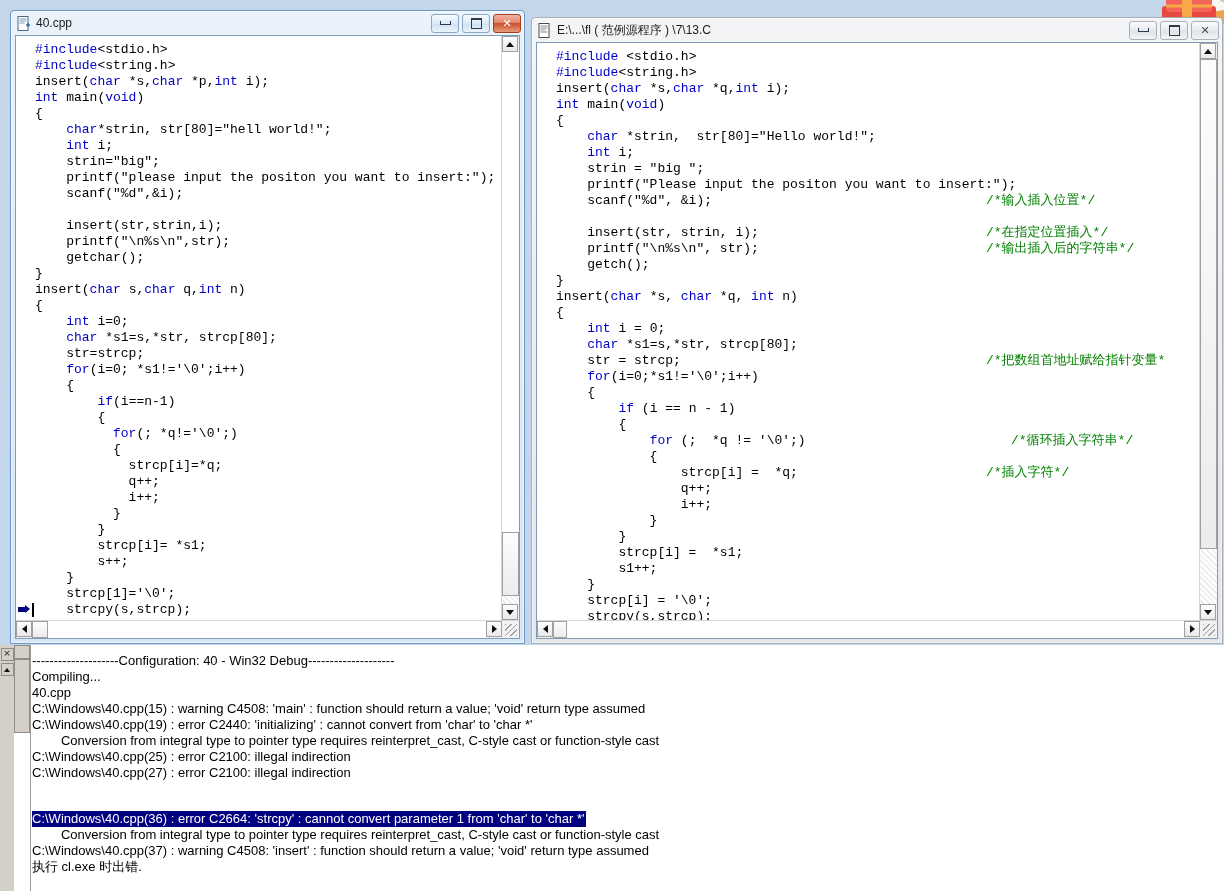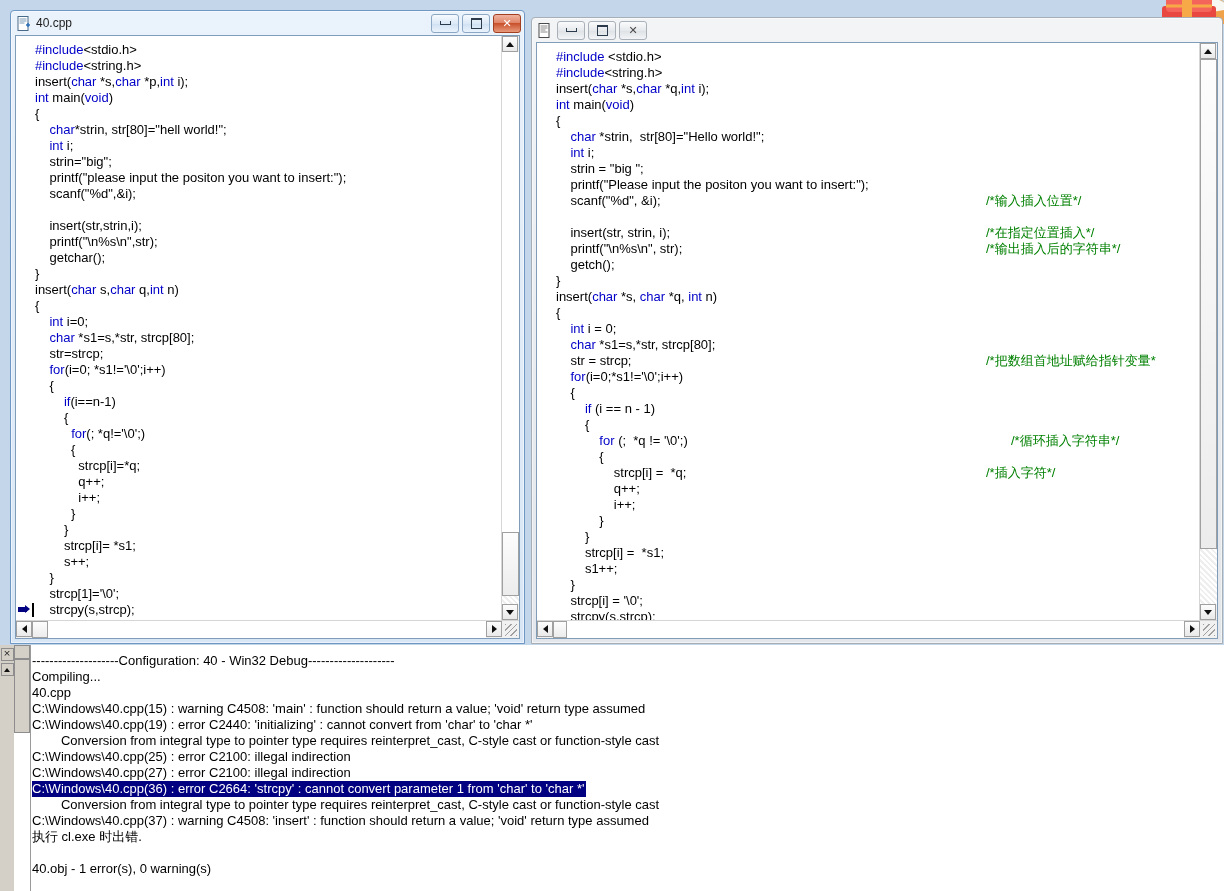--- a/index.html
+++ b/index.html
@@ -38,21 +38,21 @@
   .minbox{width:9px;height:3px;border:1px solid #2b3b4b;border-top:none;}
   .maxbox{width:9px;height:8px;border:1px solid #2b3b4b;border-top-width:2px;}
 
   
   .client{position:absolute;left:4px;right:4px;top:24px;bottom:4px;
           background:#fff;border:1px solid #7f9db9;box-sizing:border-box;
           display:flex;flex-direction:column;}
   .codewrap{flex:1 1 auto;display:flex;min-height:0;overflow:hidden;}
   .gutter{width:16px;flex:0 0 16px;background:#fff;border-right:0;position:relative;}
   .code{flex:1 1 auto;position:relative;overflow:hidden;background:#fff;
-        font-family:Liberation Sans, sans-serif;
+        font-family:Liberation Mono, monospace;
         white-space:pre;}
   .code .ln{height:16px;line-height:16px;font-size:13px;color:#000;position:relative;}
   .kw{color:#0000c8;}
   .cmt-abs{position:absolute;color:#008000;}
 
   
   .marker{position:absolute;left:2px;width:12px;height:16px;}
   .marker .arrow{position:absolute;top:5px;left:0;width:9px;height:5px;background:#000080;}
   .marker .arrowhead{position:absolute;top:3px;left:7px;width:0;height:0;
       border-top:4px solid transparent;border-bottom:4px solid transparent;border-left:5px solid #000080;}
@@ -88,21 +88,21 @@
   .outscroll{position:absolute;left:14px;top:0;width:16px;height:246px;background:#fff;
       border-right:1px solid #9a9a9a;}
   .outscroll .sb-top{width:16px;height:14px;background:#d4d0c8;border:1px solid #8d8d8d;box-sizing:border-box;}
   .outscroll .sb-thumb{position:absolute;left:0;top:14px;width:16px;height:74px;
       background:#d4d0c8;border:1px solid #8d8d8d;box-sizing:border-box;}
   .outtext{position:absolute;left:31px;top:0;right:0;bottom:0;background:#fff;
       font-family:Liberation Sans, sans-serif;font-size:13px;
       white-space:pre;overflow:hidden;padding-left:1px;}
   .outtext .ln{height:16px;line-height:16px;color:#000;}
   .outtext .ln.sel{background:#000080;color:#fff;display:inline-block;padding-right:2px;}
-  .outline-wrap{height:16px;}
+  .outline-wrap{height:16px;margin-top:30px;}
 </style>
 </head>
 <body>
 
 <div id="root">
 
   <svg class="deco" viewBox="0 0 86 60">
     <ellipse cx="74" cy="26" rx="16" ry="12" fill="#f7f7f4" stroke="#d8b27a" stroke-width="1"></ellipse>
     <path d="M62 30 L86 26 L86 40 L62 40 Z" fill="#f0a24a"></path>
     <rect x="24" y="22" width="54" height="26" rx="3" fill="#e8483f"></rect>
@@ -169,20 +169,21 @@
       </div>
     </div>
   </div>
 
   <div class="win inactive" id="win-right" style="left:531px;top:17px;width:690px;height:625px;">
     <div class="titlebar">
       <svg class="title-icon" viewBox="0 0 14 15">
         <rect x="1" y="0.5" width="10" height="14" fill="#fff" stroke="#4a4a4a"></rect>
         <path d="M2.5 3h7M2.5 5h7M2.5 7h5M2.5 9h7" stroke="#8a8a8a" stroke-width="1"></path>
       </svg>
+      <div class="title-text">E:\...\fl ( 范例源程序 ) \7\13.C</div>
       <div class="win-btns">
         <div class="wb">
             <span class="minbox"></span>
           </div>
         <div class="wb">
             <span class="maxbox"></span>
           </div>
         <div class="wb close">
             <span class="gl">✕</span>
           </div>

